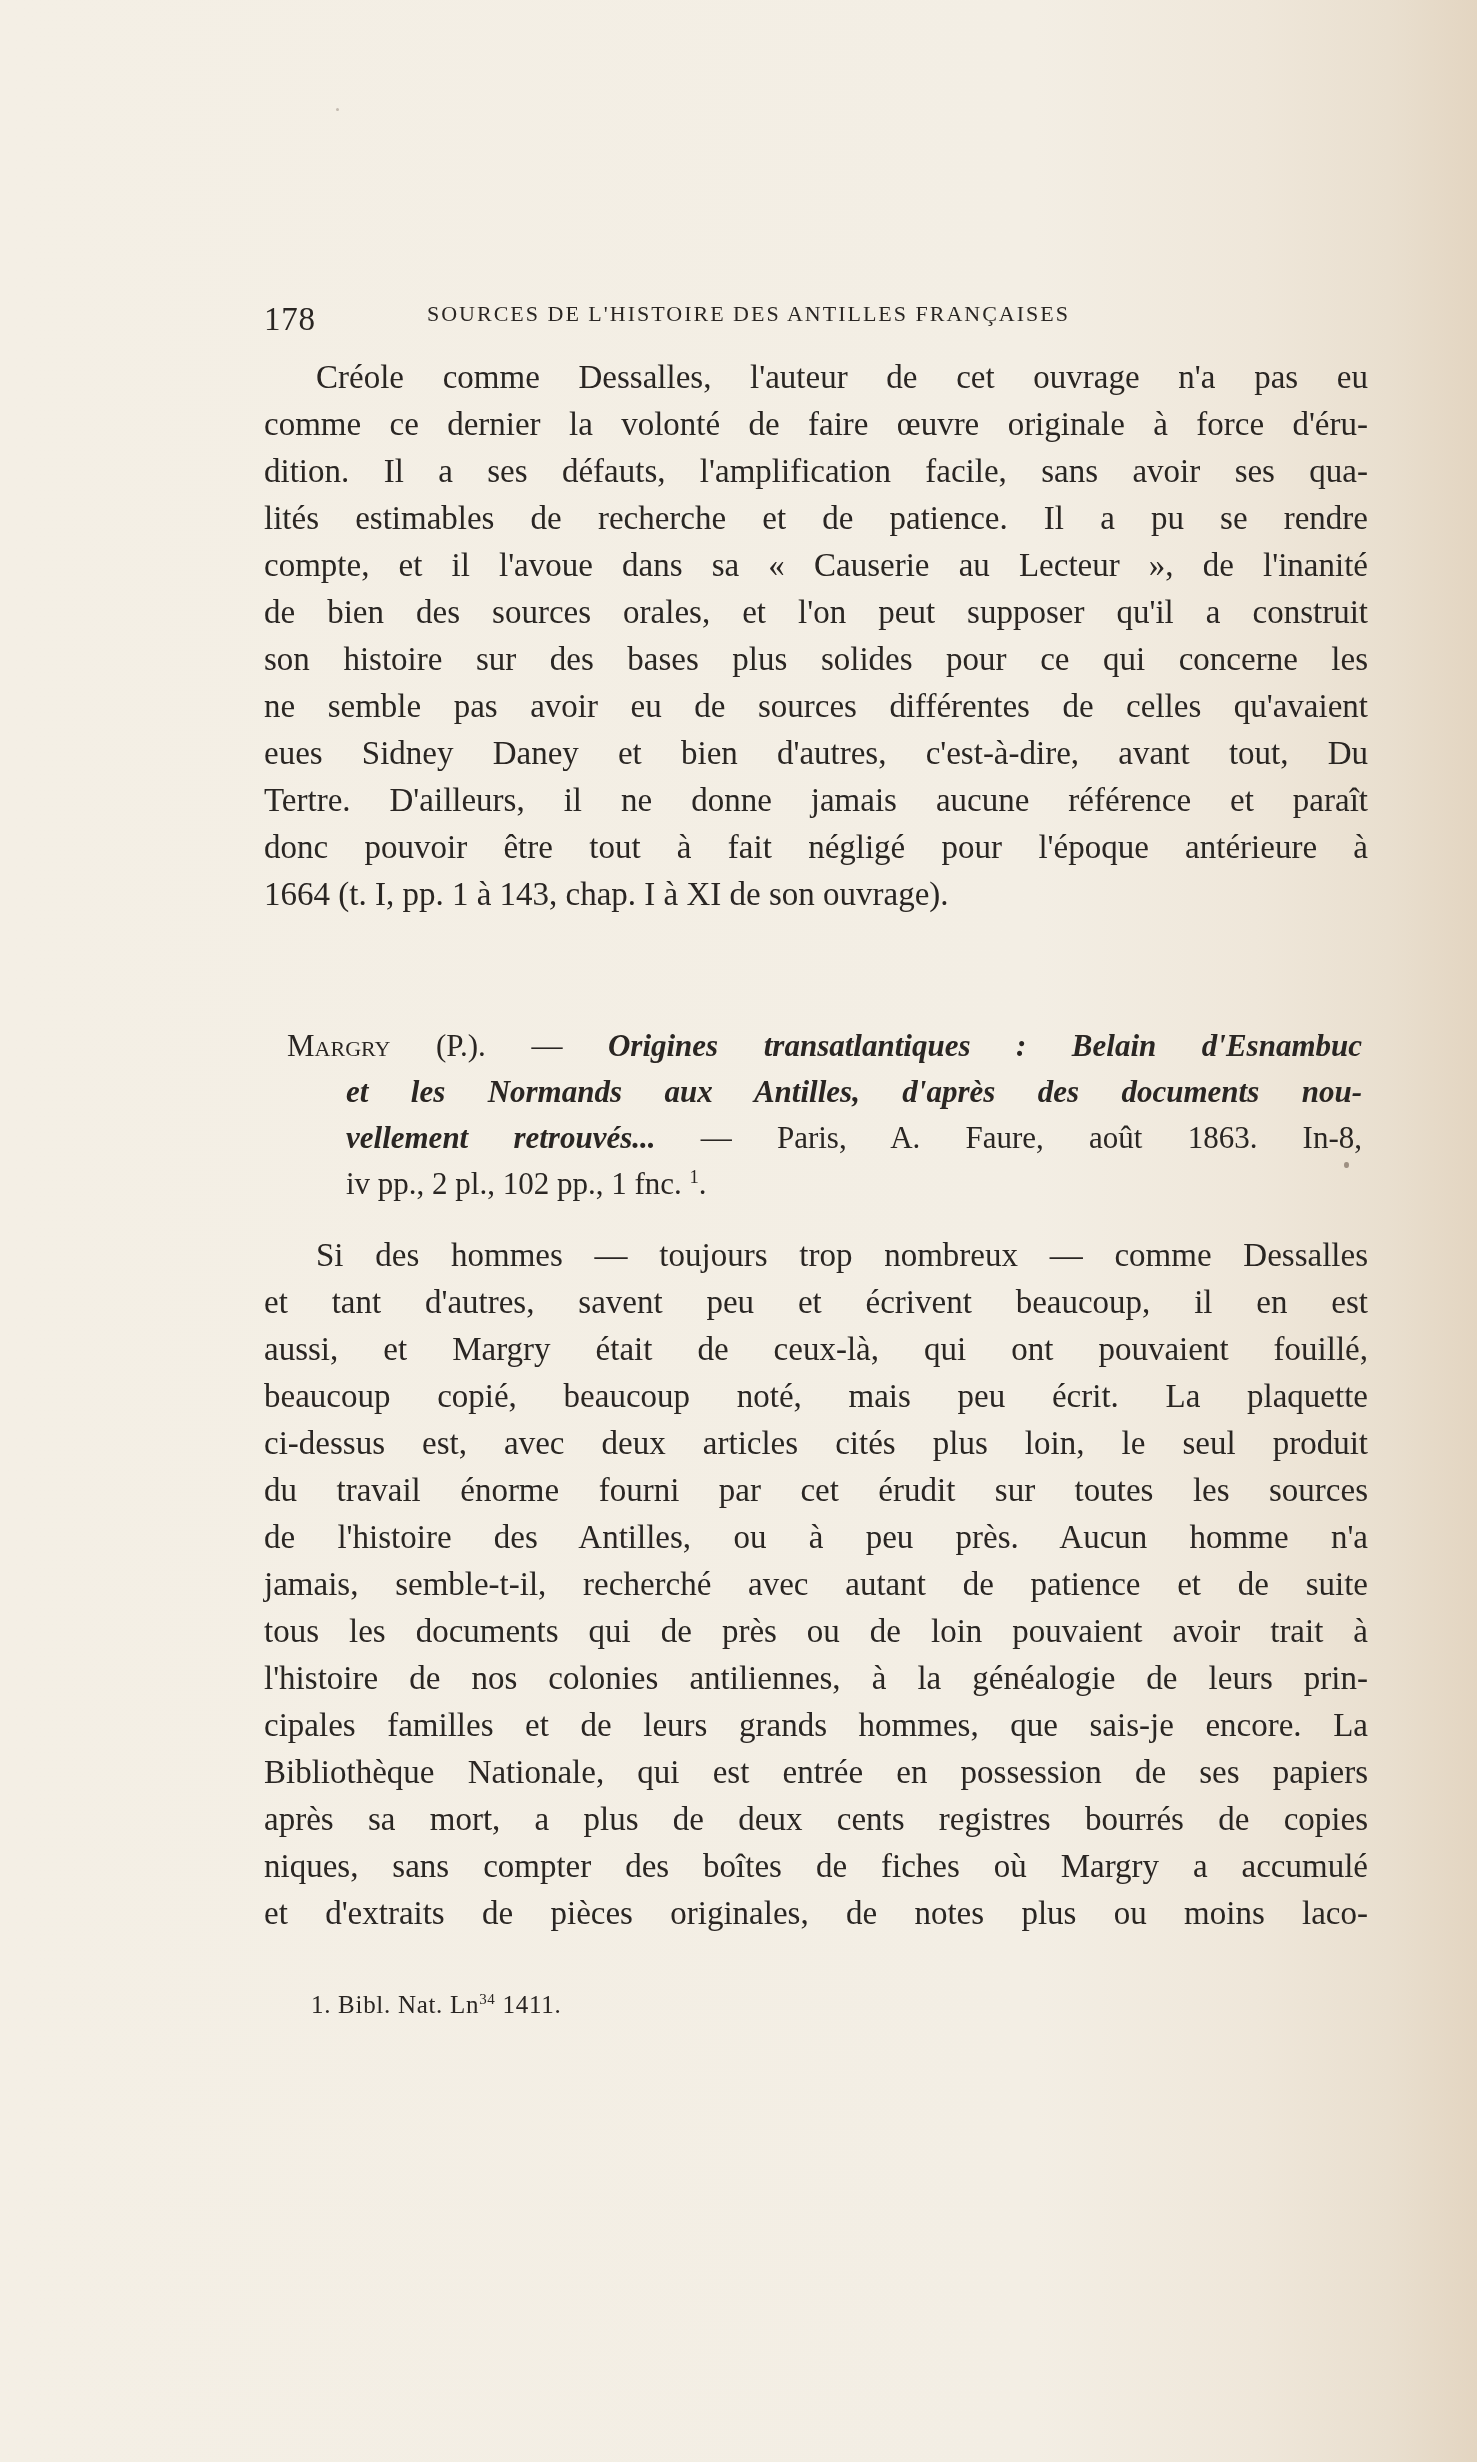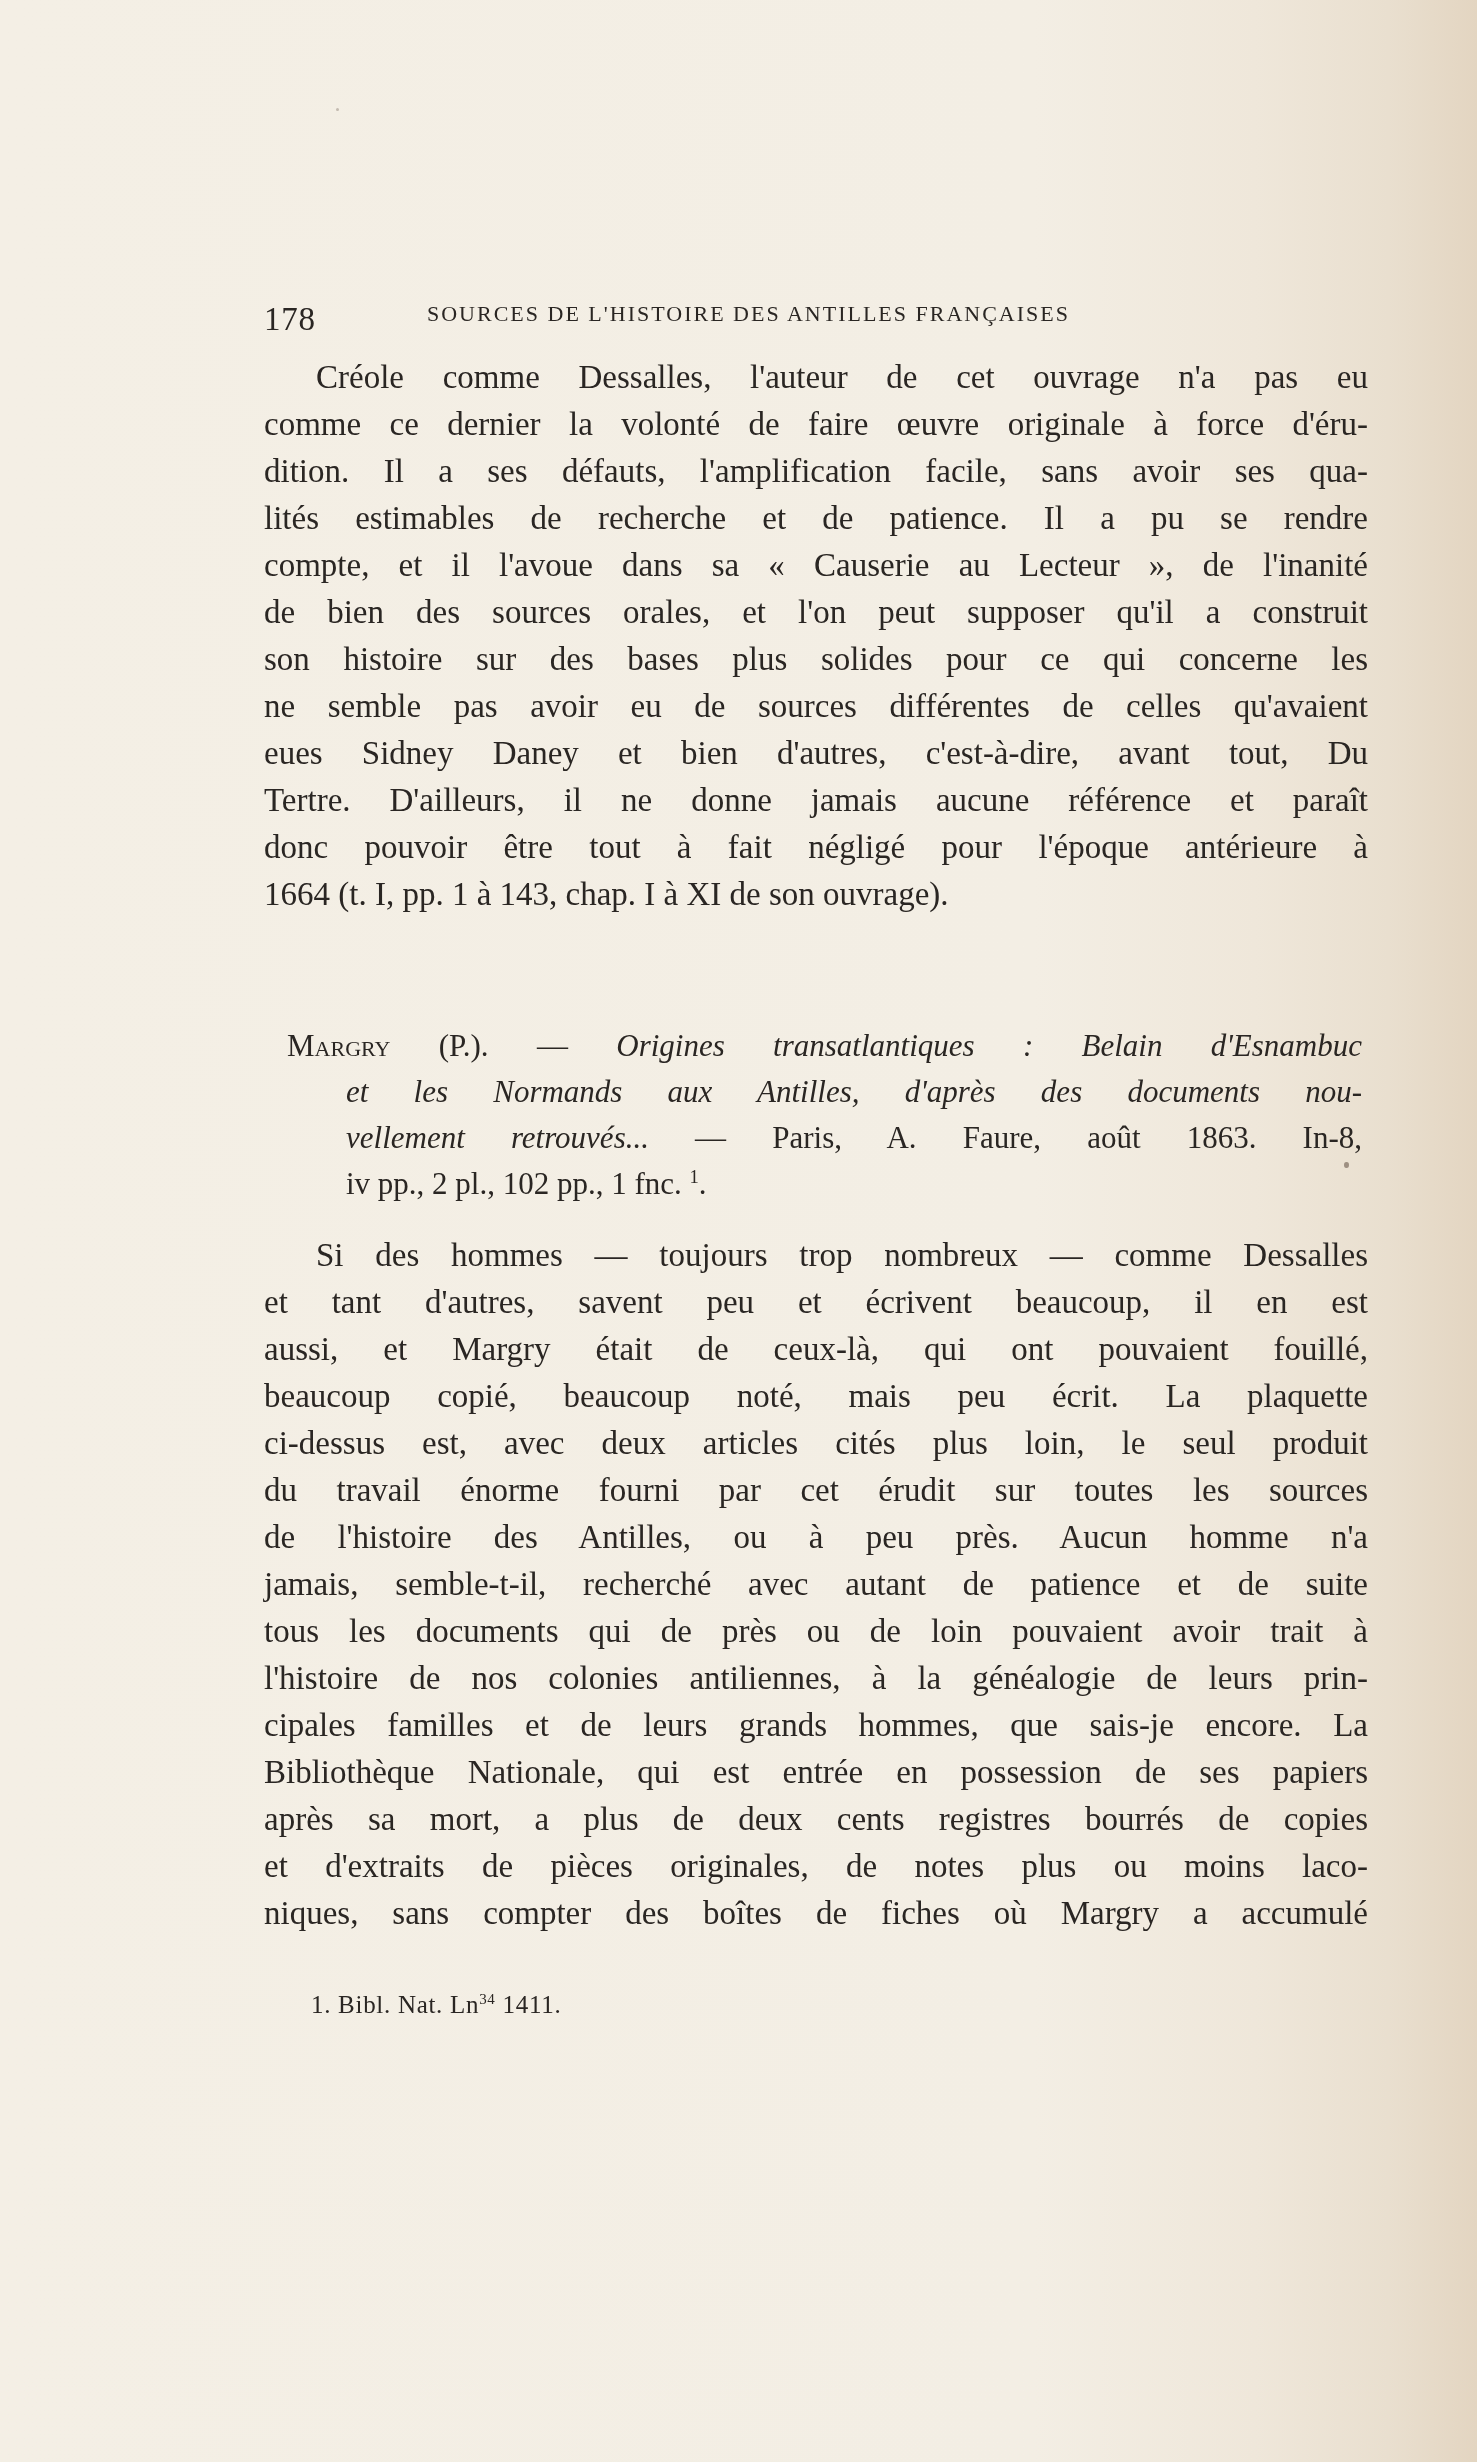--- a/index.html
+++ b/index.html
@@ -67,21 +67,21 @@
     #bib-entry {
       top: 1023px;
       left: 287px;
       width: 1075px;
     }
     #bib-entry .line { font-size: 31px; line-height: 46px; }
     #bib-entry .line.hang { padding-left: 59px; }
     .smallcaps {
       font-variant: small-caps;
     }
-    .it { font-style: italic; }
+    .it { font-style: italic; font-weight: bold; }
     #para2 { top: 1232px; }
     .footnote {
       position: absolute;
       left: 311px;
       top: 1991px;
       font-size: 25px;
       letter-spacing: 0.7px;
     }
     sup { font-size: 60%; line-height: 0; vertical-align: super; }
     .speck {
@@ -130,22 +130,22 @@
     <span class="line">beaucoup copié, beaucoup noté, mais peu écrit. La plaquette</span>
     <span class="line">ci-dessus est, avec deux articles cités plus loin, le seul produit</span>
     <span class="line">du travail énorme fourni par cet érudit sur toutes les sources</span>
     <span class="line">de l'histoire des Antilles, ou à peu près. Aucun homme n'a</span>
     <span class="line">jamais, semble-t-il, recherché avec autant de patience et de suite</span>
     <span class="line">tous les documents qui de près ou de loin pouvaient avoir trait à</span>
     <span class="line">l'histoire de nos colonies antiliennes, à la généalogie de leurs prin-</span>
     <span class="line">cipales familles et de leurs grands hommes, que sais-je encore. La</span>
     <span class="line">Bibliothèque Nationale, qui est entrée en possession de ses papiers</span>
     <span class="line">après sa mort, a plus de deux cents registres bourrés de copies</span>
+    <span class="line">niques, sans compter des boîtes de fiches où Margry a accumulé</span>
     <span class="line">et d'extraits de pièces originales, de notes plus ou moins laco-</span>
-    <span class="line">niques, sans compter des boîtes de fiches où Margry a accumulé</span>
   </div>
 
   <div class="footnote">
     <span>1.</span>
     <span>Bibl. Nat. Ln</span><sup>34</sup><span> 1411.</span>
   </div>
 
   <span class="speck" style="left:1344px; top:1162px; width:4.6px; height:5.9px;"></span>
   <span class="speck" style="left:336px; top:108px; width:3.3px; height:3.3px; opacity:0.35;"></span>
 </div>

